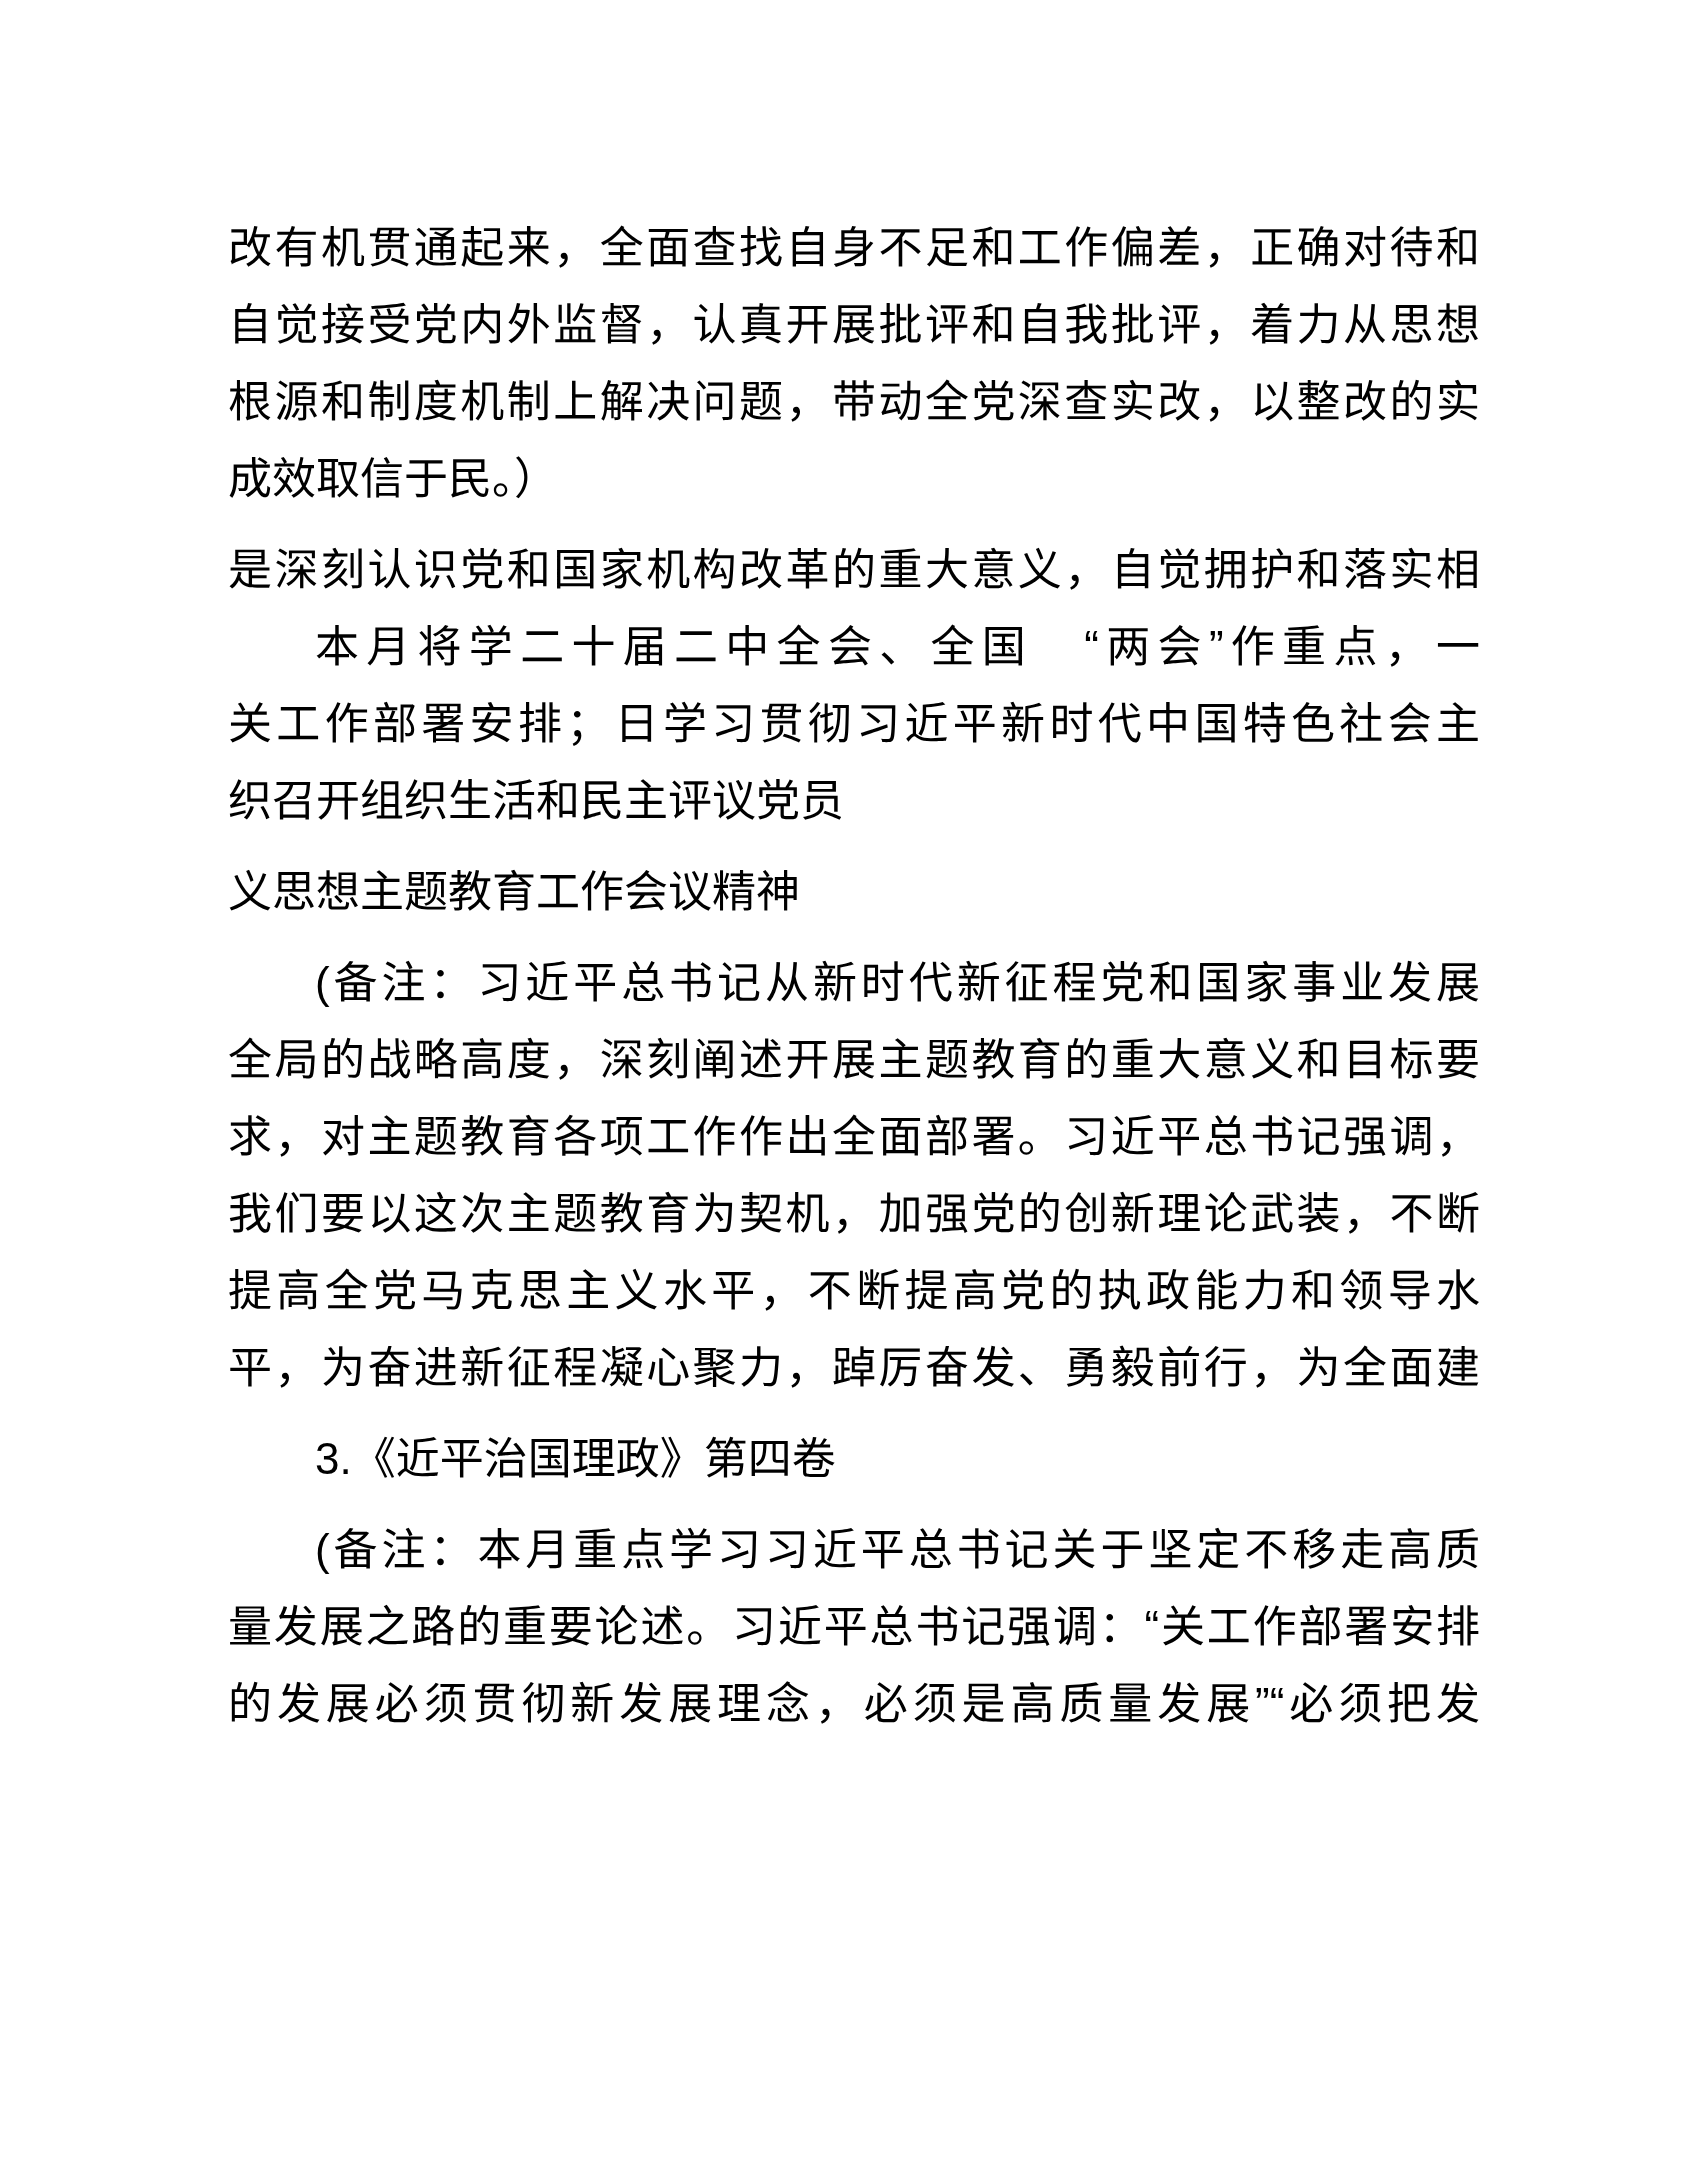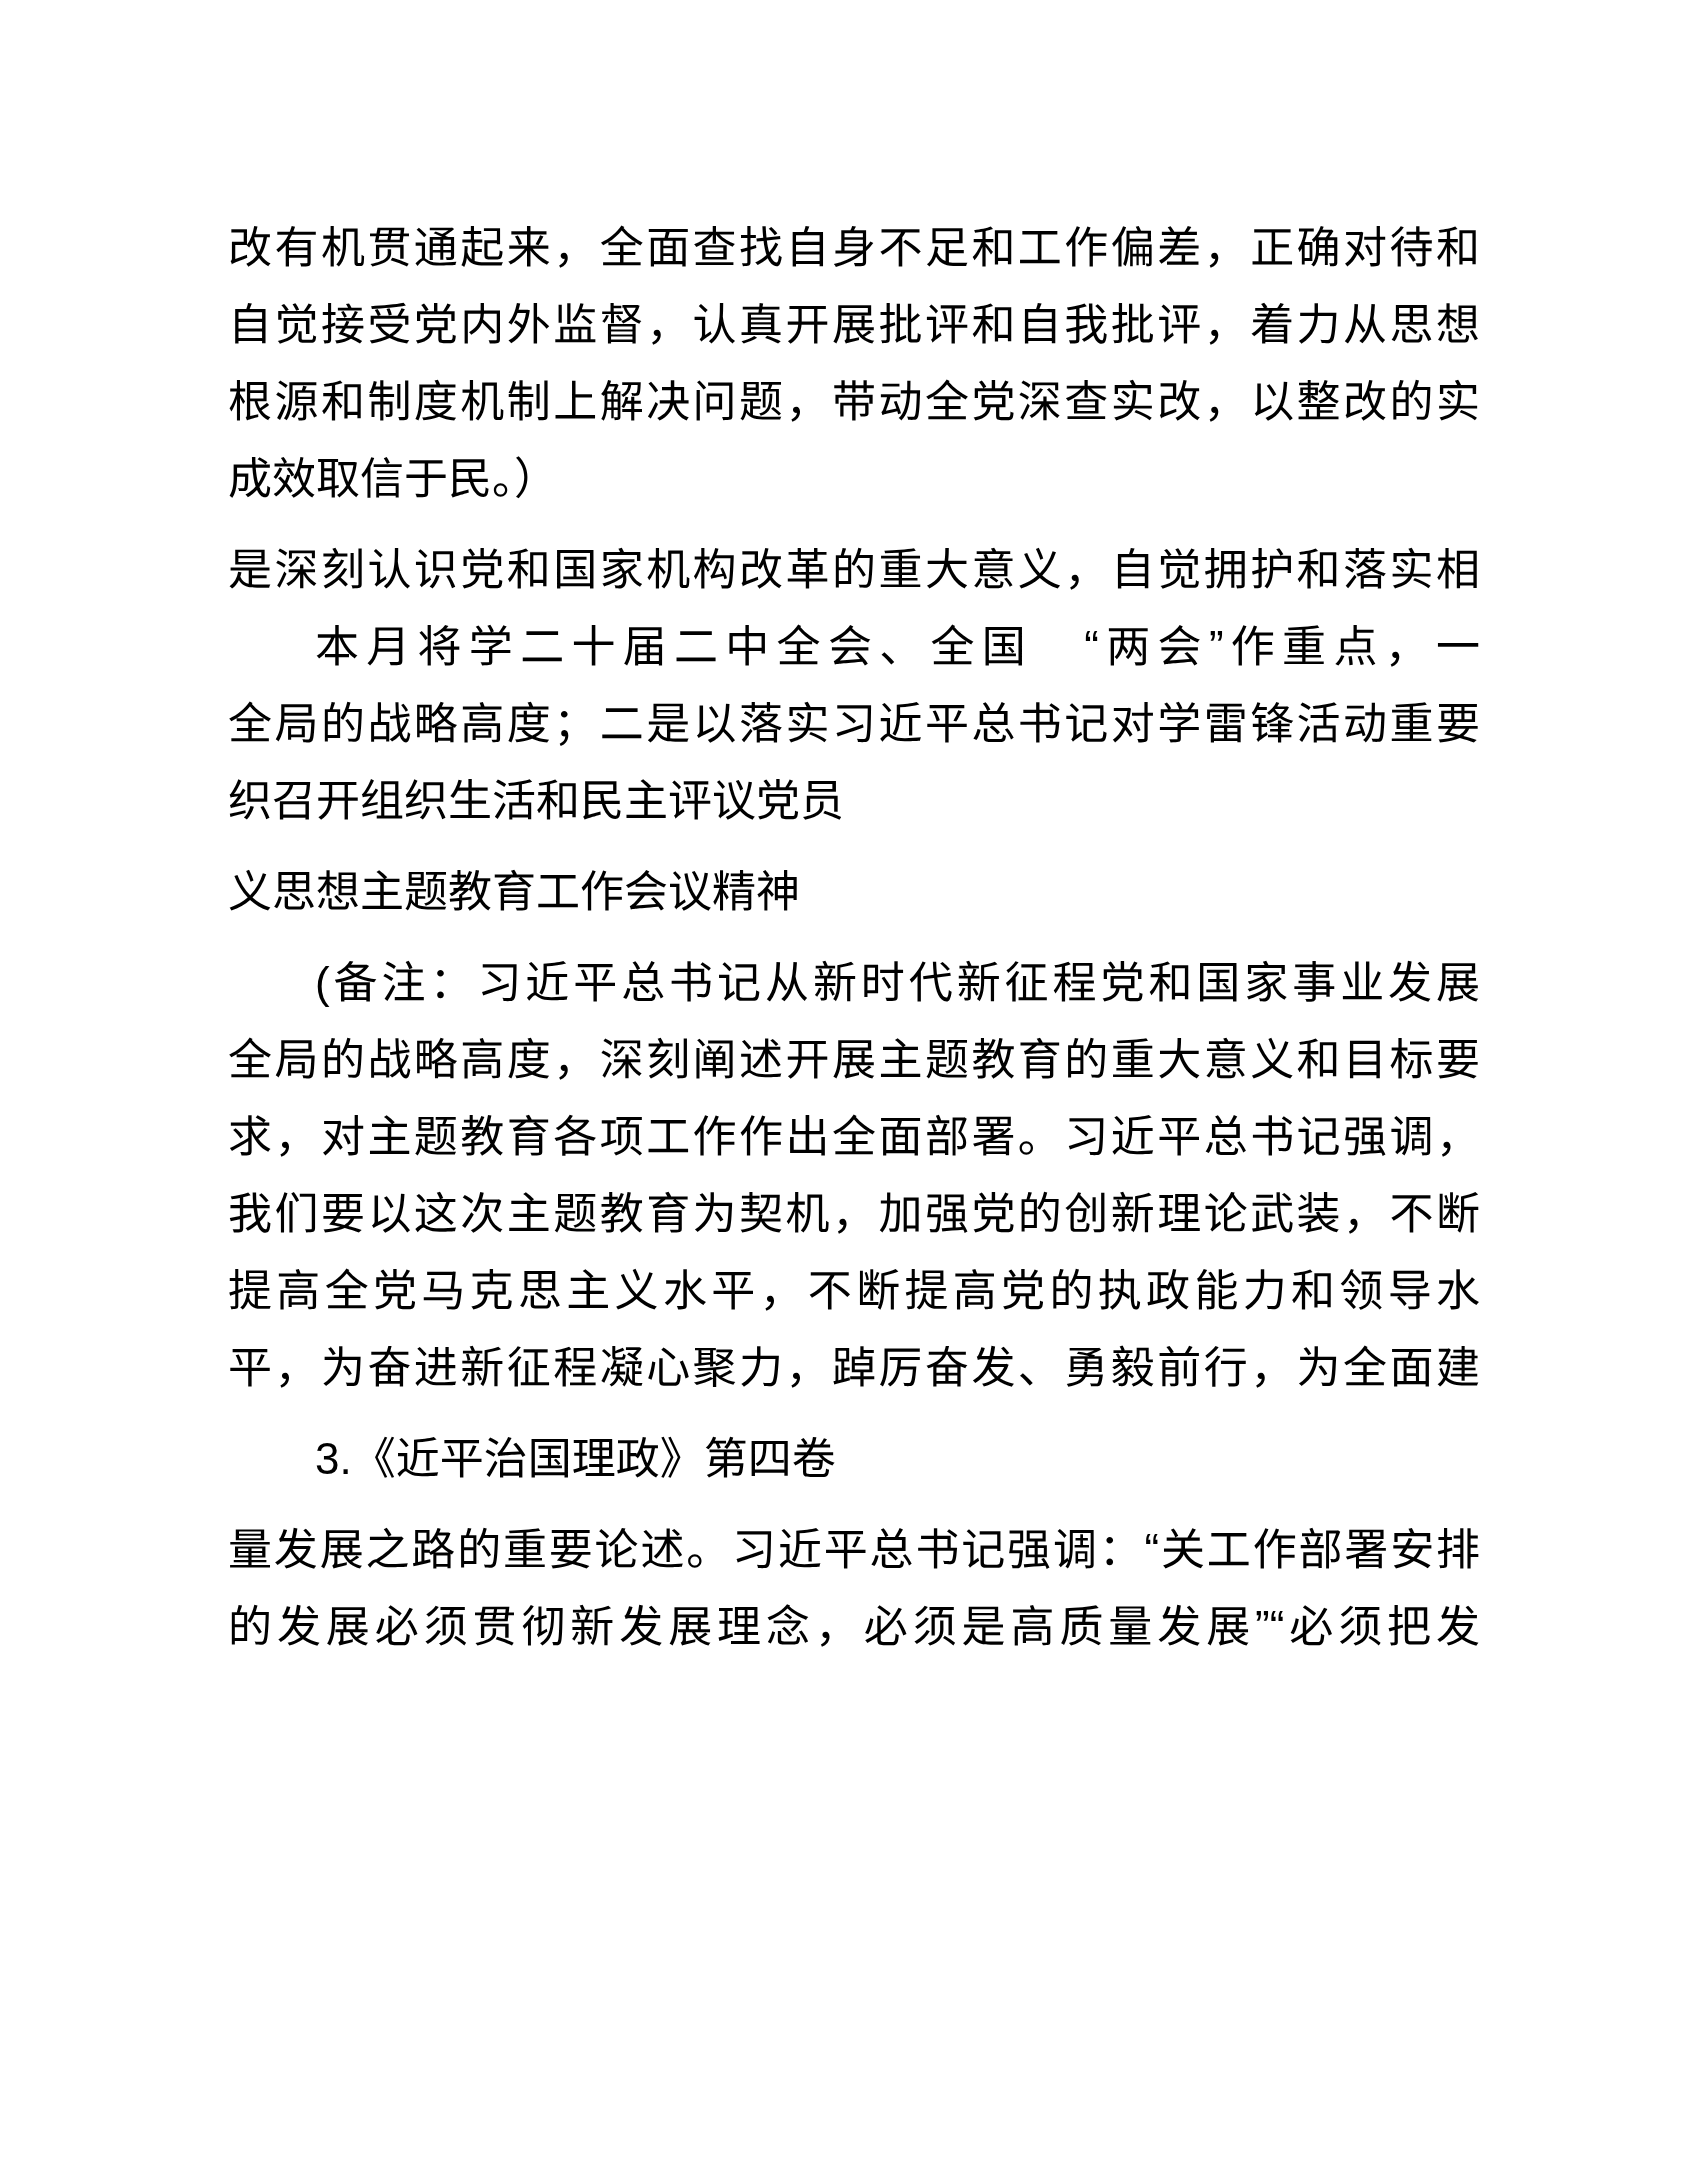--- a/index.html
+++ b/index.html
@@ -56,36 +56,37 @@
   <main class="doc-body">
       <div class="para">
         <div class="line fill">改有机贯通起来，全面查找自身不足和工作偏差，正确对待和</div>
         <div class="line fill">自觉接受党内外监督，认真开展批评和自我批评，着力从思想</div>
         <div class="line fill">根源和制度机制上解决问题，带动全党深查实改，以整改的实</div>
         <div class="line">成效取信于民。）</div>
       </div>
       <div class="para">
         <div class="line fill">是深刻认识党和国家机构改革的重大意义，自觉拥护和落实相</div>
         <div class="line indent fill">本月将学二十届二中全会、全国　“两会”作重点，一</div>
-        <div class="line fill">全局的战略高度；二是以落实习近平总书记对学雷锋活动重要</div>
+        <div class="line fill">关工作部署安排；日学习贯彻习近平新时代中国特色社会主</div>
         <div class="line">织召开组织生活和民主评议党员</div>
       </div>
       <div class="para">
         <div class="line">义思想主题教育工作会议精神</div>
       </div>
       <div class="para">
         <div class="line indent fill">(备注：习近平总书记从新时代新征程党和国家事业发展</div>
         <div class="line fill">全局的战略高度，深刻阐述开展主题教育的重大意义和目标要</div>
         <div class="line fill">求，对主题教育各项工作作出全面部署。习近平总书记强调，</div>
         <div class="line fill">我们要以这次主题教育为契机，加强党的创新理论武装，不断</div>
         <div class="line fill">提高全党马克思主义水平，不断提高党的执政能力和领导水</div>
         <div class="line fill">平，为奋进新征程凝心聚力，踔厉奋发、勇毅前行，为全面建</div>
       </div>
       <div class="para">
         <div class="line indent">3.《近平治国理政》第四卷</div>
       </div>
       <div class="para">
+        <div class="line indent fill">(备注：本月重点学习习近平总书记关于坚定不移走高质</div>
         <div class="line fill">量发展之路的重要论述。习近平总书记强调：“关工作部署安排</div>
         <div class="line fill">的发展必须贯彻新发展理念，必须是高质量发展”“必须把发</div>
       </div>
     </main>
 </div>
 
 
 </body></html>

